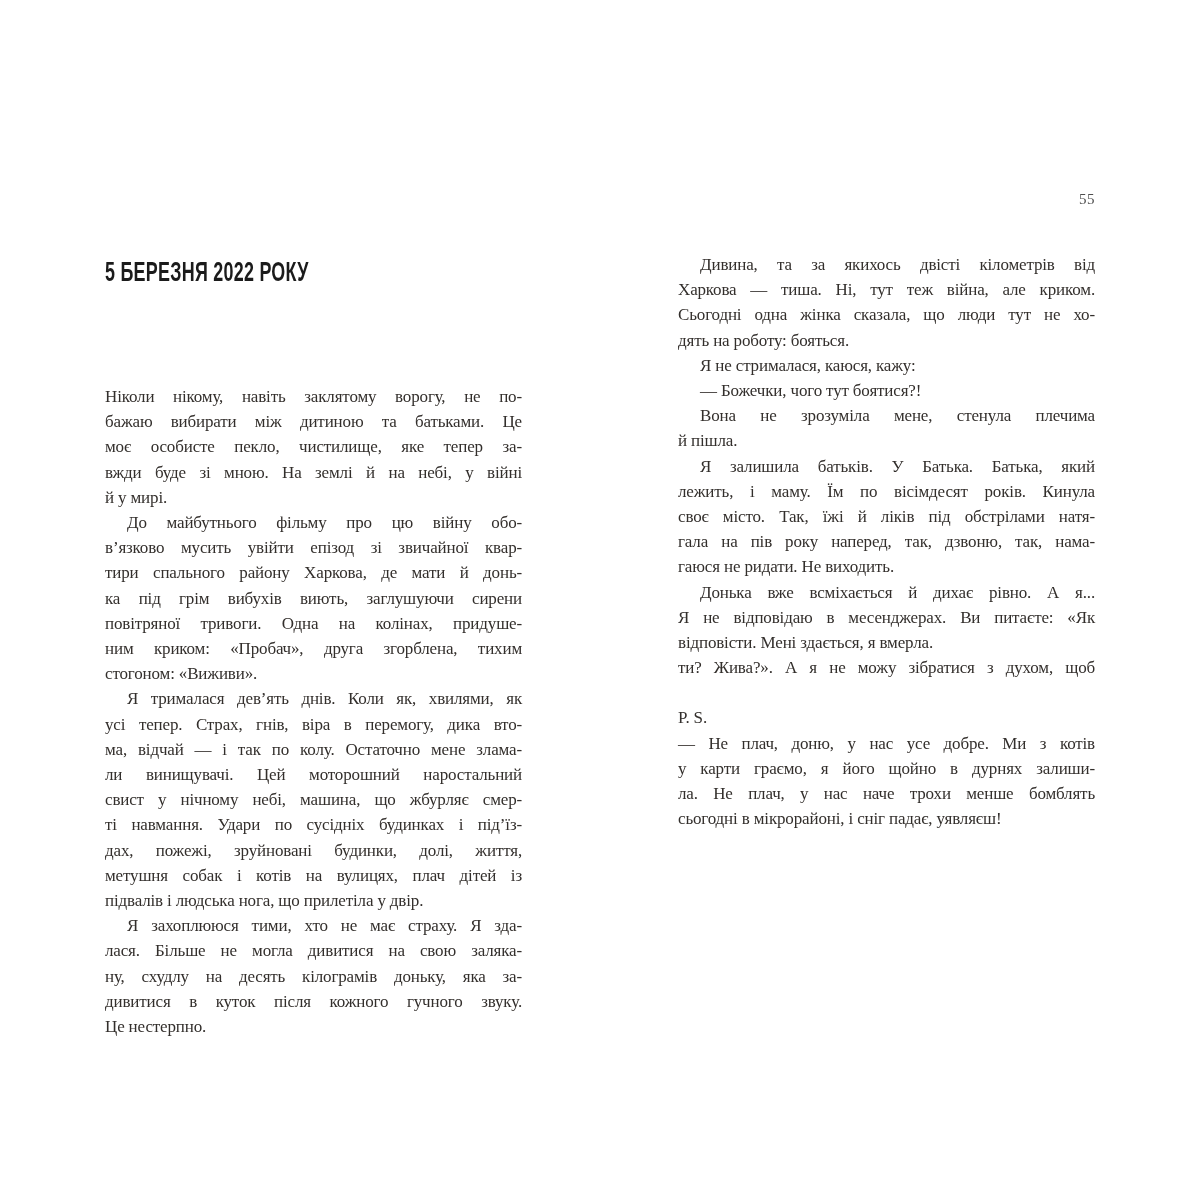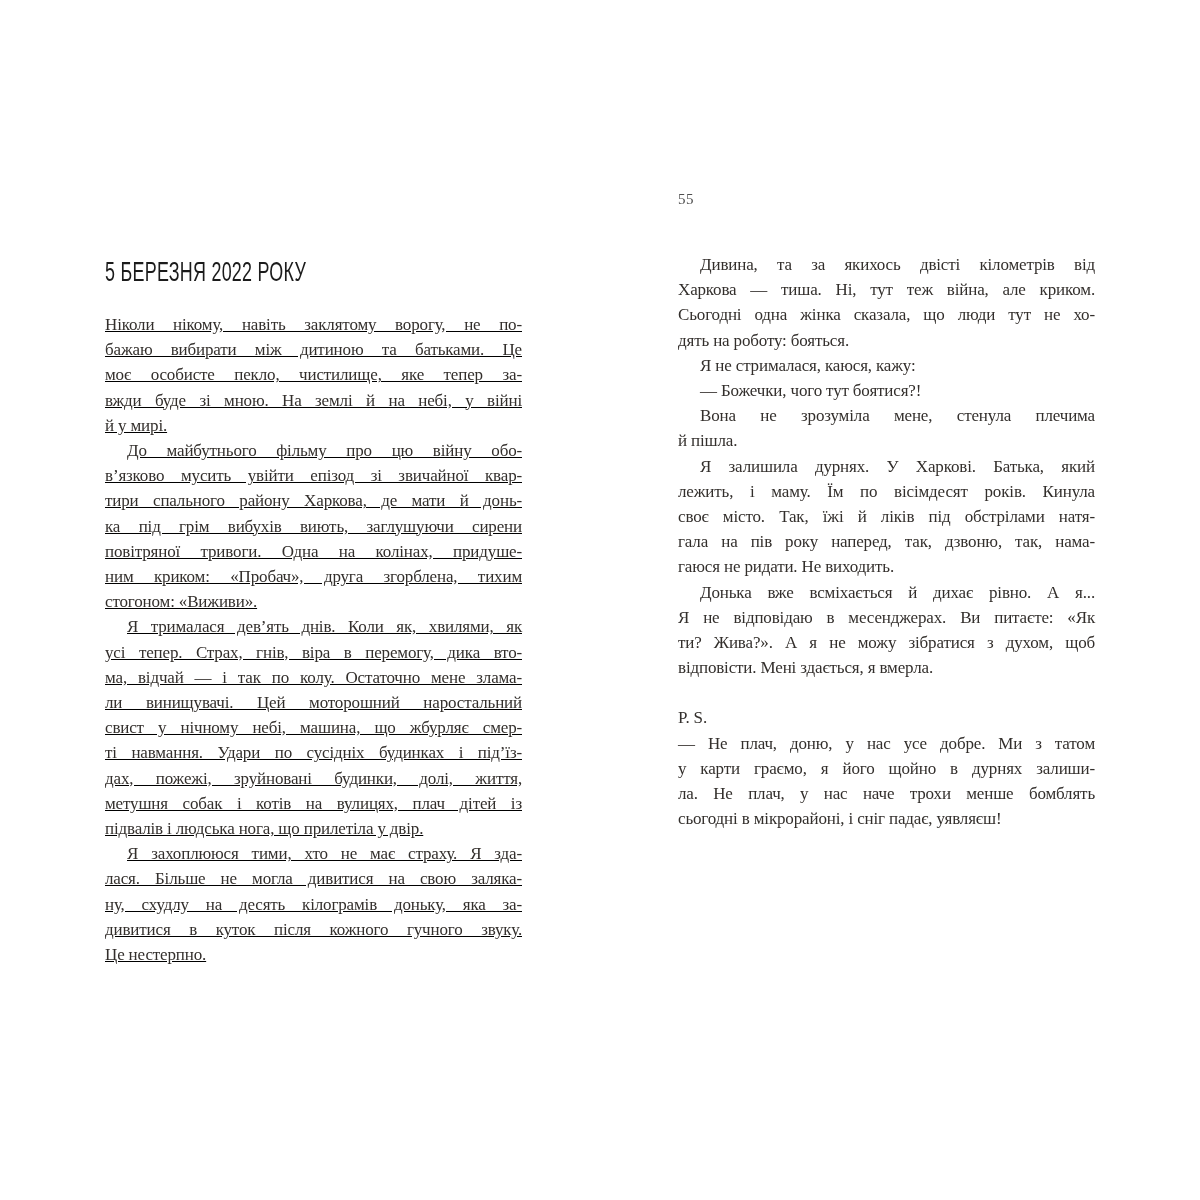--- a/index.html
+++ b/index.html
@@ -15,42 +15,42 @@
     height: 1200px;
     overflow: hidden;
     background: var(--paper, #ffffff);
   }
   .col { position: absolute; width: 417px; }
   .col-left  { left: 105px; top: 258px; }
   .col-right { left: 678px; top: 190px; }
 
   .heading {
     font-family: "Liberation Sans", "DejaVu Sans", sans-serif;
-    font-weight: normal;
+    font-weight: bold;
     font-size: 28px;
     line-height: 28px;
     color: var(--heading-ink, #1b1b1b);
     white-space: nowrap;
   }
   .heading .hinner {
     display: inline-block;
     transform: scaleX(0.64);
     transform-origin: 0 50%;
     letter-spacing: 0.4px;
   }
 
   .pagenum {
-    text-align: left;
+    text-align: right;
     font-size: 15px;
     line-height: 18px;
     letter-spacing: 0.5px;
     color: var(--pagenum-ink, #4e4e4e);
   }
 
-  .col-left  .body { margin-top: 26px; text-decoration: underline; }
+  .col-left  .body { margin-top: 98px; }
   .col-right .body { margin-top: 44px; }
 
   .line {
     font-size: 17px;
     line-height: 25.2px;
     color: var(--ink, #332f2c);
     text-align: justify;
     text-align-last: justify;
     letter-spacing: -0.15px;
   }
@@ -116,37 +116,37 @@
           <div class="line last indent">Я не стрималася, каюся, кажу:</div>
         </div>
         <div class="para">
           <div class="line last indent">— Божечки, чого тут боятися?!</div>
         </div>
         <div class="para">
           <div class="line indent">Вона не зрозуміла мене, стенула плечима</div>
           <div class="line last">й пішла.</div>
         </div>
         <div class="para">
-          <div class="line indent">Я залишила дурнях. У Харкові. Батька, який</div>
+          <div class="line indent">Я залишила батьків. У Батька. Батька, який</div>
           <div class="line">лежить, і маму. Їм по вісімдесят років. Кинула</div>
           <div class="line">своє місто. Так, їжі й ліків під обстрілами натя-</div>
           <div class="line">гала на пів року наперед, так, дзвоню, так, нама-</div>
           <div class="line last">гаюся не ридати. Не виходить.</div>
         </div>
         <div class="para">
           <div class="line indent">Донька вже всміхається й дихає рівно. А я...</div>
           <div class="line">Я не відповідаю в месенджерах. Ви питаєте: «Як</div>
+          <div class="line last">відповісти. Мені здається, я вмерла.</div>
           <div class="line">ти? Жива?». А я не можу зібратися з духом, щоб</div>
-          <div class="line last">відповісти. Мені здається, я вмерла.</div>
         </div>
         <div class="para space-before">
           <div class="line last">P. S.</div>
         </div>
         <div class="para">
-          <div class="line">— Не плач, доню, у нас усе добре. Ми з татом</div>
+          <div class="line">— Не плач, доню, у нас усе добре. Ми з котів</div>
           <div class="line">у карти граємо, я його щойно в дурнях залиши-</div>
           <div class="line">ла. Не плач, у нас наче трохи менше бомблять</div>
           <div class="line last">сьогодні в мікрорайоні, і сніг падає, уявляєш!</div>
         </div>
       </div>
   </div>
 
 </div>
 
 </body></html>

